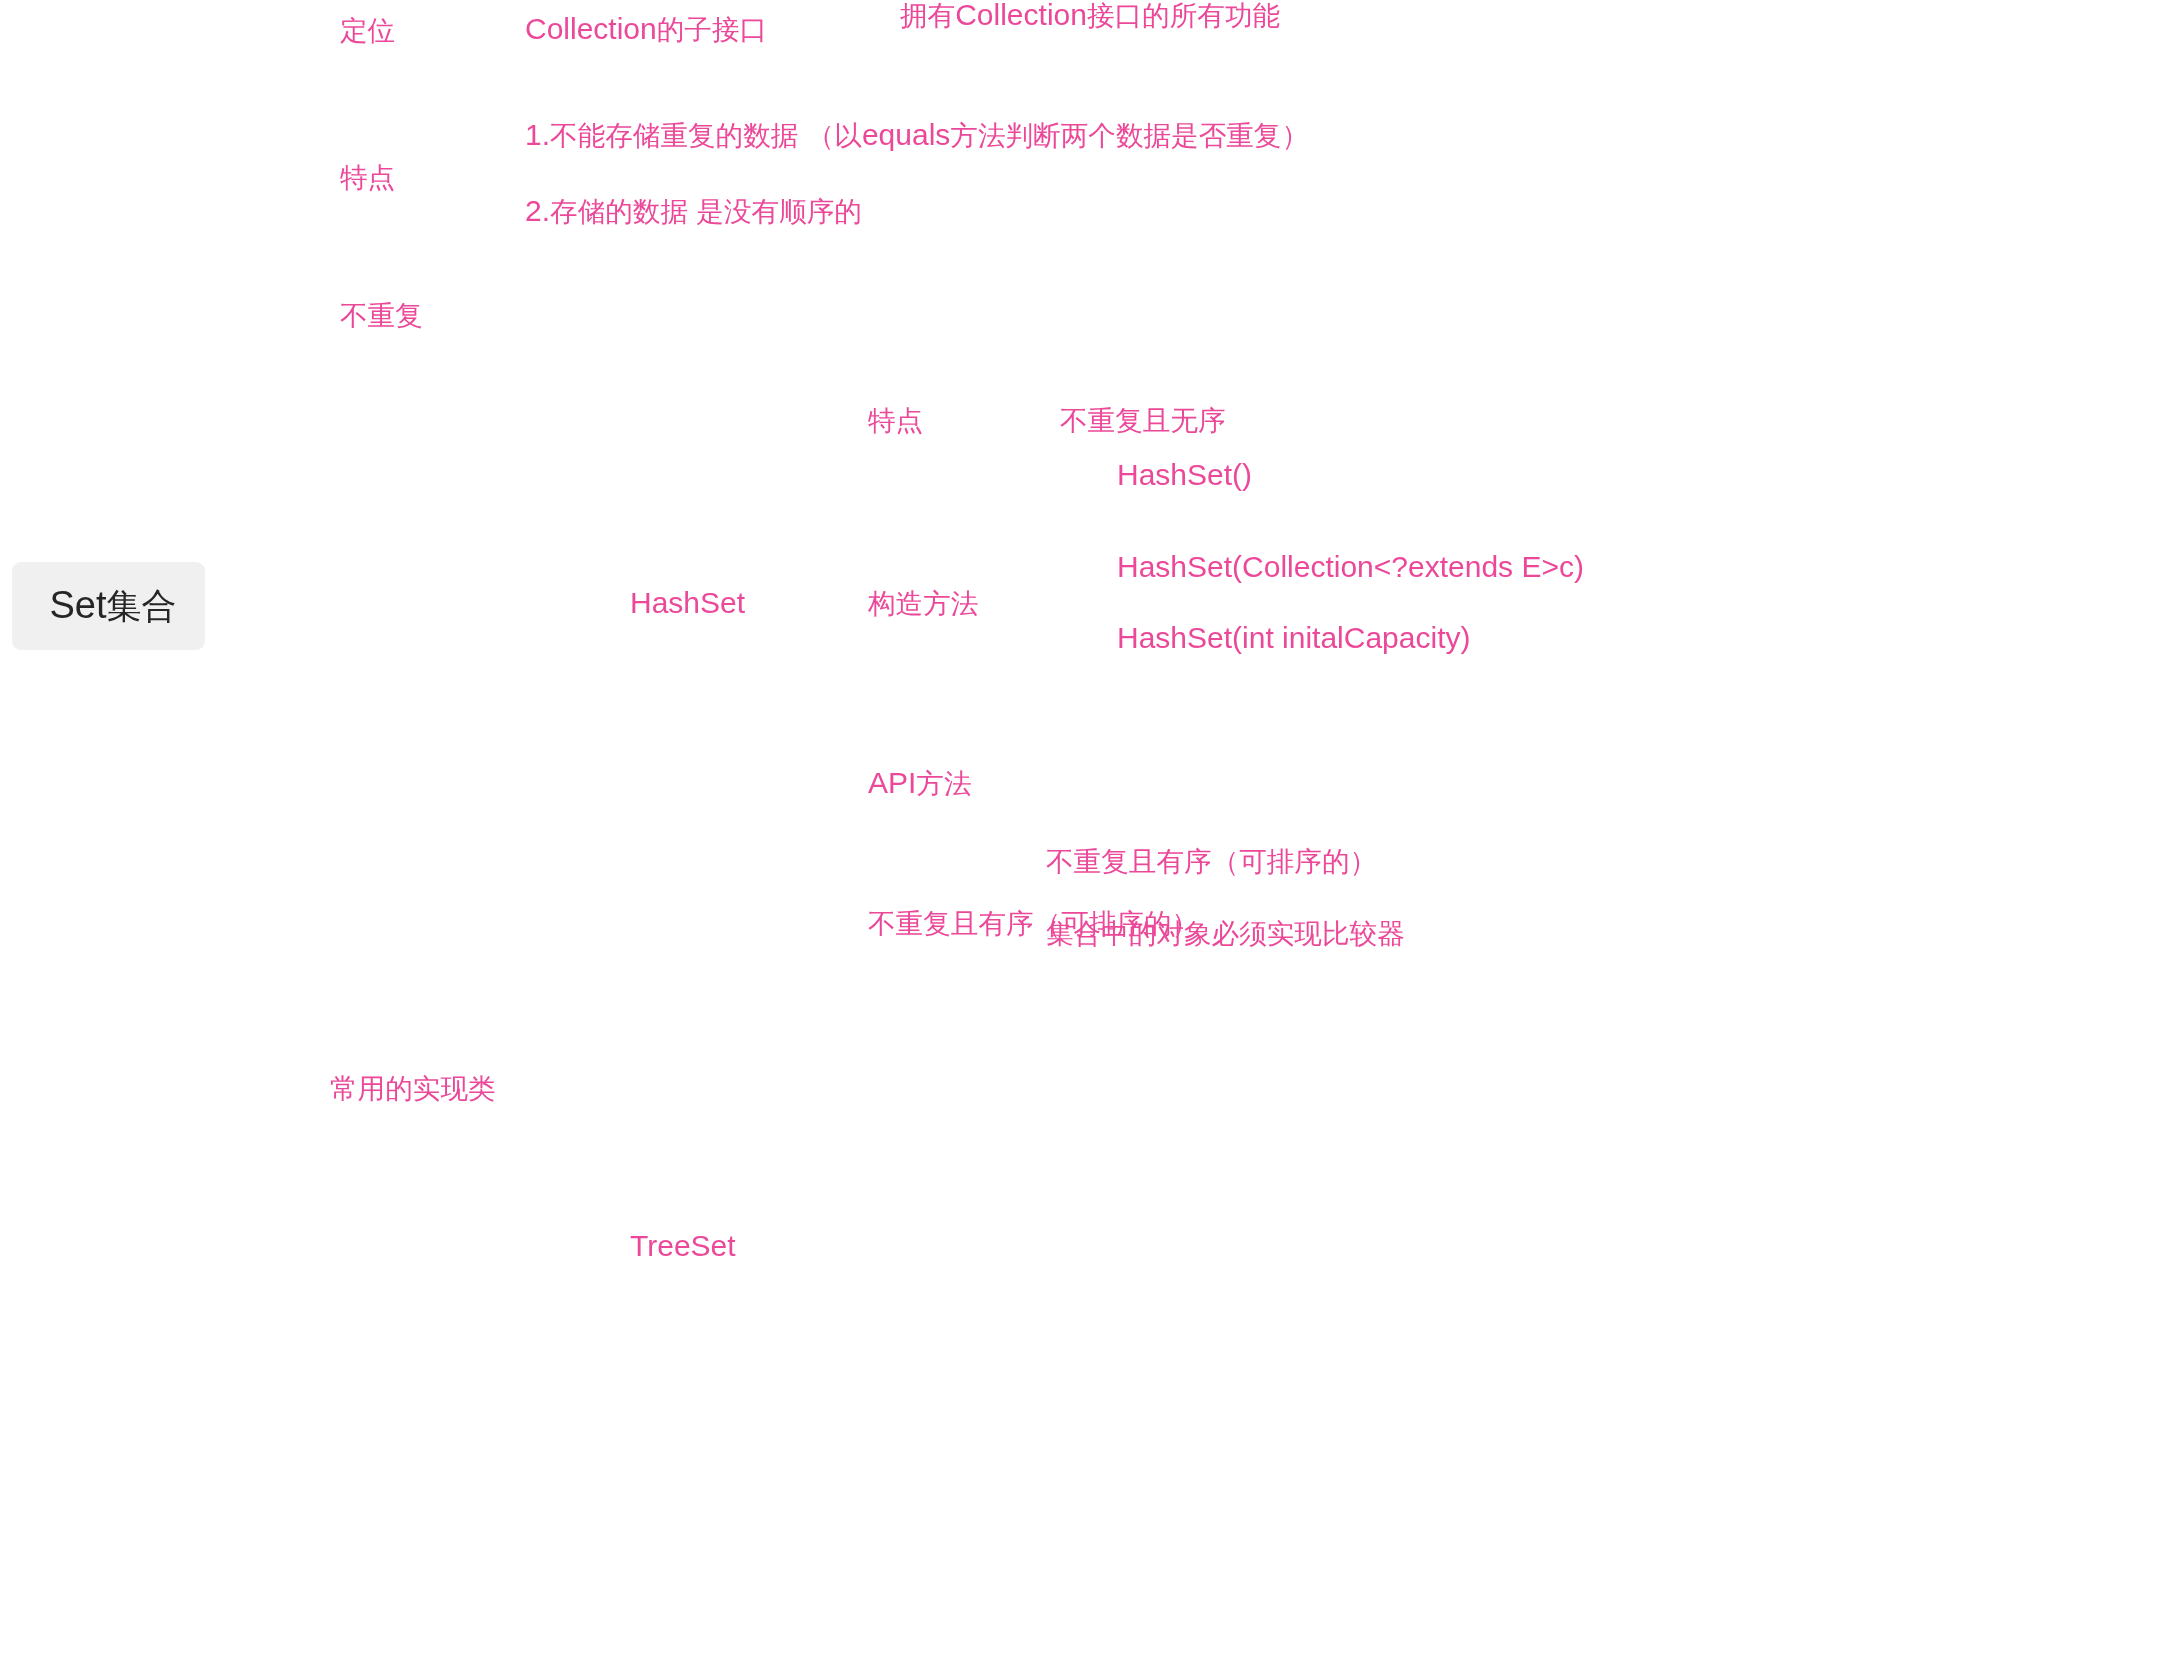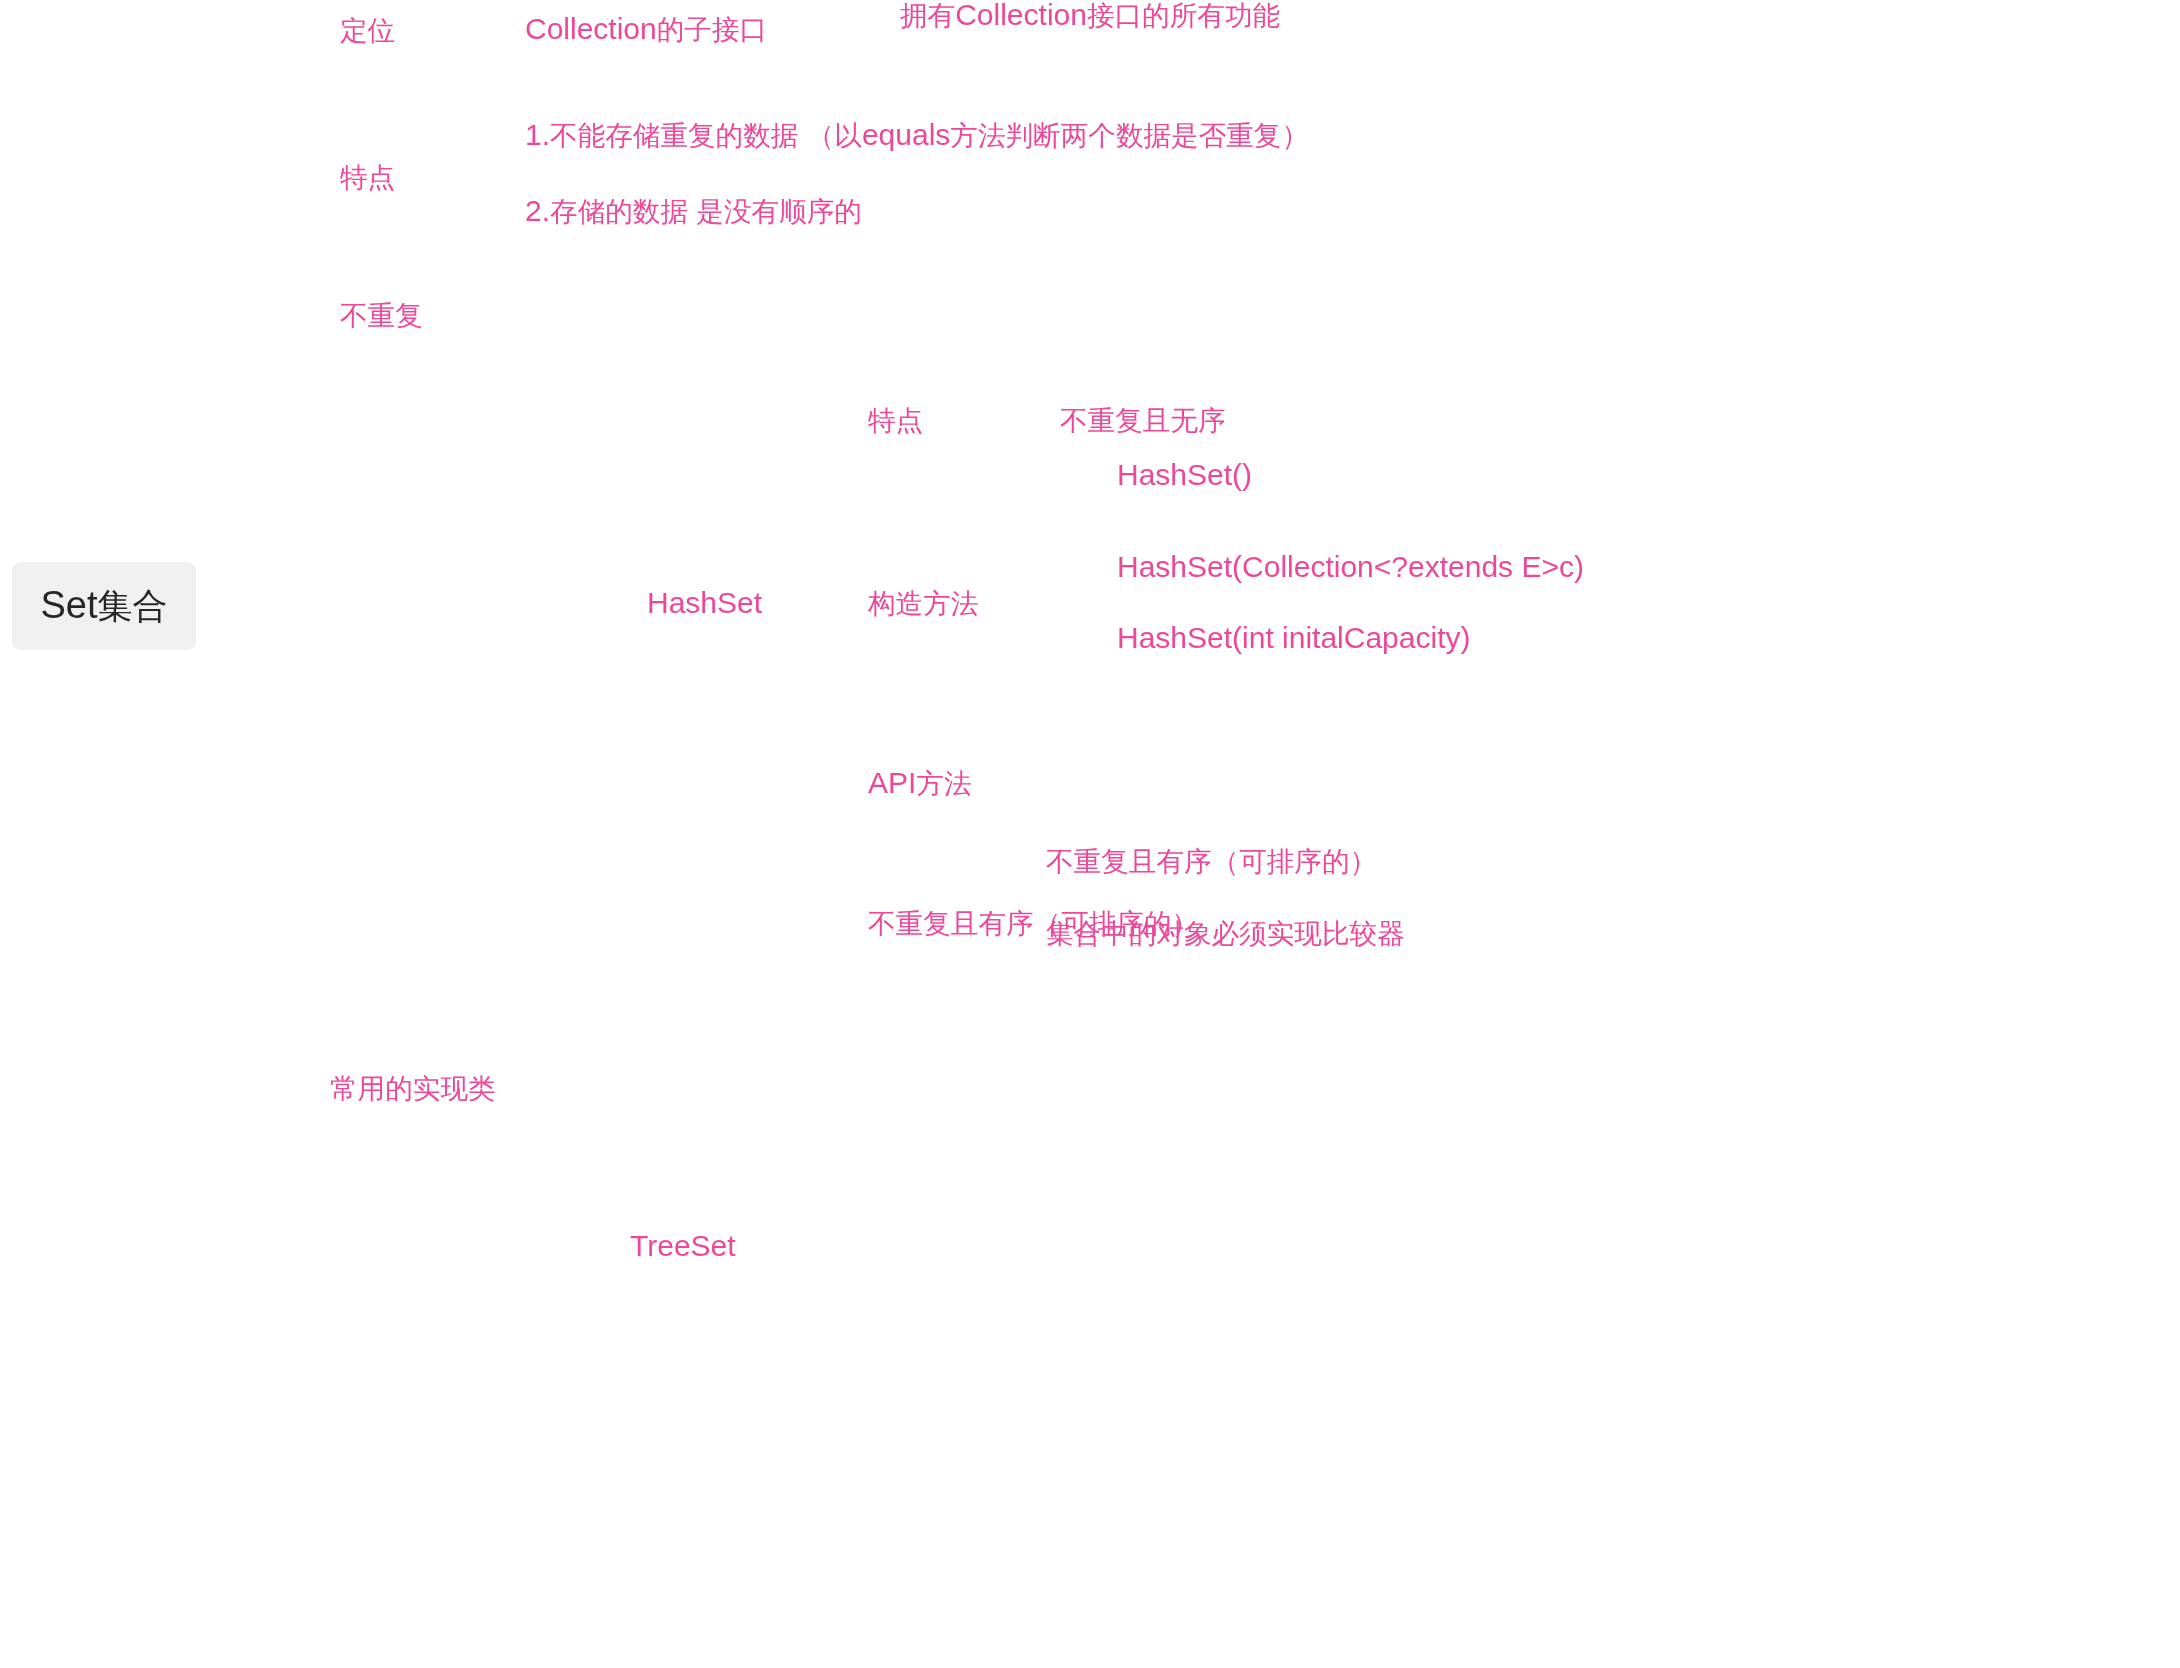--- a/index.html
+++ b/index.html
@@ -14,32 +14,32 @@
   #rootbox{position:absolute;background:#f0f0f0;border-radius:9px;
            display:flex;align-items:center;justify-content:center;
            color:#262626;font-size:38px;}
   #rootbox .c{font-size:0.92em;}
 </style>
 </head>
 <body>
 
 <div id="stage">
   <svg id="links" width="2180" height="1668" viewBox="0 0 2180 1668"></svg>
-  <div id="rootbox" style="left: 12px; top: 562px; width: 184px; height: 88px; background: rgb(240, 240, 240);">
+  <div id="rootbox" style="left: 12px; top: 562px; width: 184px; height: 88px; background: rgb(240, 240, 240); padding-left: 9px;">
     <span id="rootlabel">Set<span class="c">集合</span></span>
   </div>
 <div class="nd" style="left: 340px; top: 15px;"><span class="c">定位</span></div>
     <div class="nd" style="left: 525px; top: 14px;">Collection<span class="c">的子接口</span></div>
     <div class="nd" style="left: 900px; top: 0;"><span class="c">拥有</span>Collection<span class="c">接口的所有功能</span></div>
     <div class="nd" style="left: 340px; top: 162px;"><span class="c">特点</span></div>
     <div class="nd" style="left: 525px; top: 120px;">1.<span class="c">不能存储重复的数据</span> <span class="c">（以</span>equals<span class="c">方法判断两个数据是否重复）</span></div>
     <div class="nd" style="left: 525px; top: 196px;">2.<span class="c">存储的数据</span> <span class="c">是没有顺序的</span></div>
     <div class="nd" style="left: 340px; top: 300px;"><span class="c">不重复</span></div>
     <div class="nd" style="left: 330px; top: 1073px;"><span class="c">常用的实现类</span></div>
-    <div class="nd" style="left: 630px; top: 588px; margin-left: 17px;">HashSet</div>
+    <div class="nd" style="left: 630px; top: 588px;">HashSet</div>
     <div class="nd" style="left: 868px; top: 405px;"><span class="c">特点</span></div>
     <div class="nd" style="left: 1060px; top: 405px;"><span class="c">不重复且无序</span></div>
     <div class="nd" style="left: 868px; top: 588px;"><span class="c">构造方法</span></div>
     <div class="nd" style="left: 1117px; top: 460px;">HashSet()</div>
     <div class="nd" style="left: 1117px; top: 552px;">HashSet(Collection&lt;?extends E&gt;c)</div>
     <div class="nd" style="left: 1117px; top: 623px;">HashSet(int initalCapacity)</div>
     <div class="nd" style="left: 868px; top: 768px;">API<span class="c">方法</span></div>
     <div class="nd" style="left: 630px; top: 1231px;">TreeSet</div>
     <div class="nd" style="left: 868px; top: 908px;"><span class="c">不重复且有序（可排序的）</span></div>
     <div class="nd" style="left: 1046px; top: 846px;"><span class="c">不重复且有序（可排序的）</span></div>

